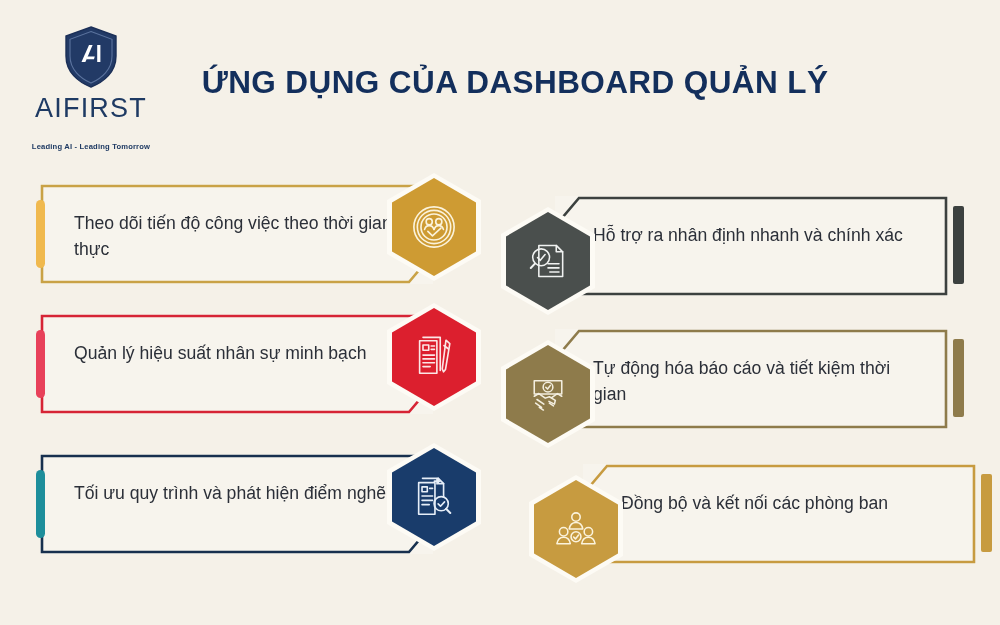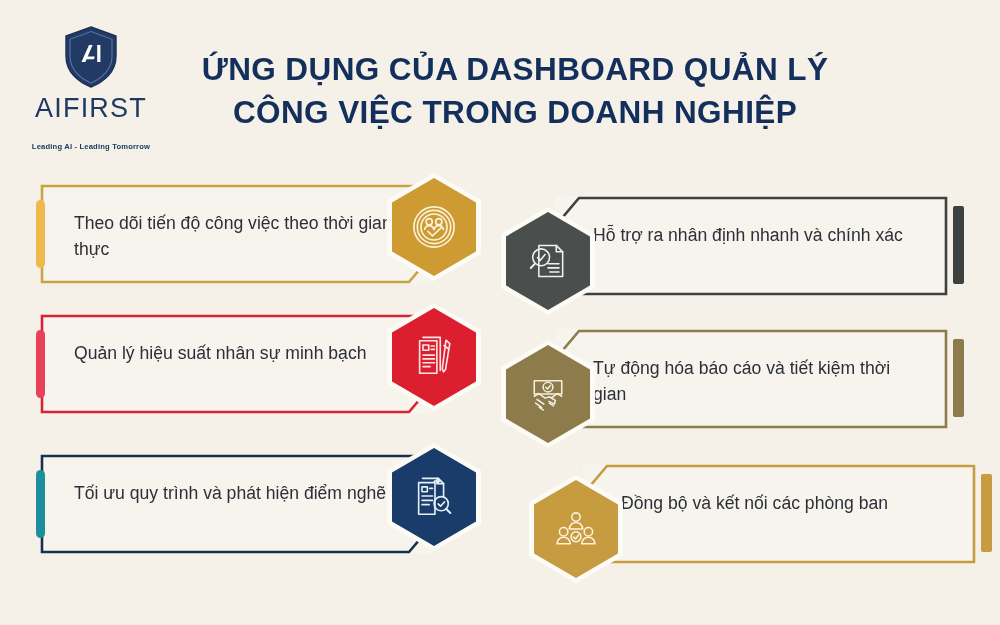--- a/index.html
+++ b/index.html
@@ -58,20 +58,21 @@
     width: 700px;
     text-align: center;
   }
   .title-line {
     color: #132F5C;
     font-weight: bold;
     font-size: 31.5px;
     letter-spacing: 0.4px;
     line-height: 1.36;
     font-family: "Liberation Sans", sans-serif;
+    margin-top: 13px;
   }
 
   
   .board {
     position: absolute;
     top: 160px; left: 0;
     width: 1000px;
     height: 465px;
     padding-left: 24px;
   }
@@ -161,21 +162,20 @@
       <path d="M18.5 36 L26 19 L29.6 19 L22.4 36 Z" fill="#FFFFFF"></path>
       <path d="M24.2 30.5 L31.8 30.5 L30.9 33.3 L23.3 33.3 Z" fill="#FFFFFF"></path>
       <rect x="34.2" y="19" width="3.2" height="17" fill="#FFFFFF"></rect>
     </svg>
     <div class="logo-word">AIFIRST</div>
     <div class="logo-tag">Leading AI - Leading Tomorrow</div>
   </div>
 
   <div class="title-block">
     <div class="title-line">ỨNG DỤNG CỦA DASHBOARD QUẢN LÝ</div>
-    <div class="title-line">CÔNG VIỆC TRONG DOANH NGHIỆP</div>
   </div>
 
 </div>
 
 <div class="board">
 
   <div class="item left" style="left:28px; top:12px;">
     <div class="box">
       <svg class="box-outline" viewBox="0 0 393 100" preserveAspectRatio="none">
         <path d="M2,2 H391 V72 L369,98 H2 Z" fill="none" stroke="#C9A246" stroke-width="2.6" vector-effect="non-scaling-stroke"></path>

